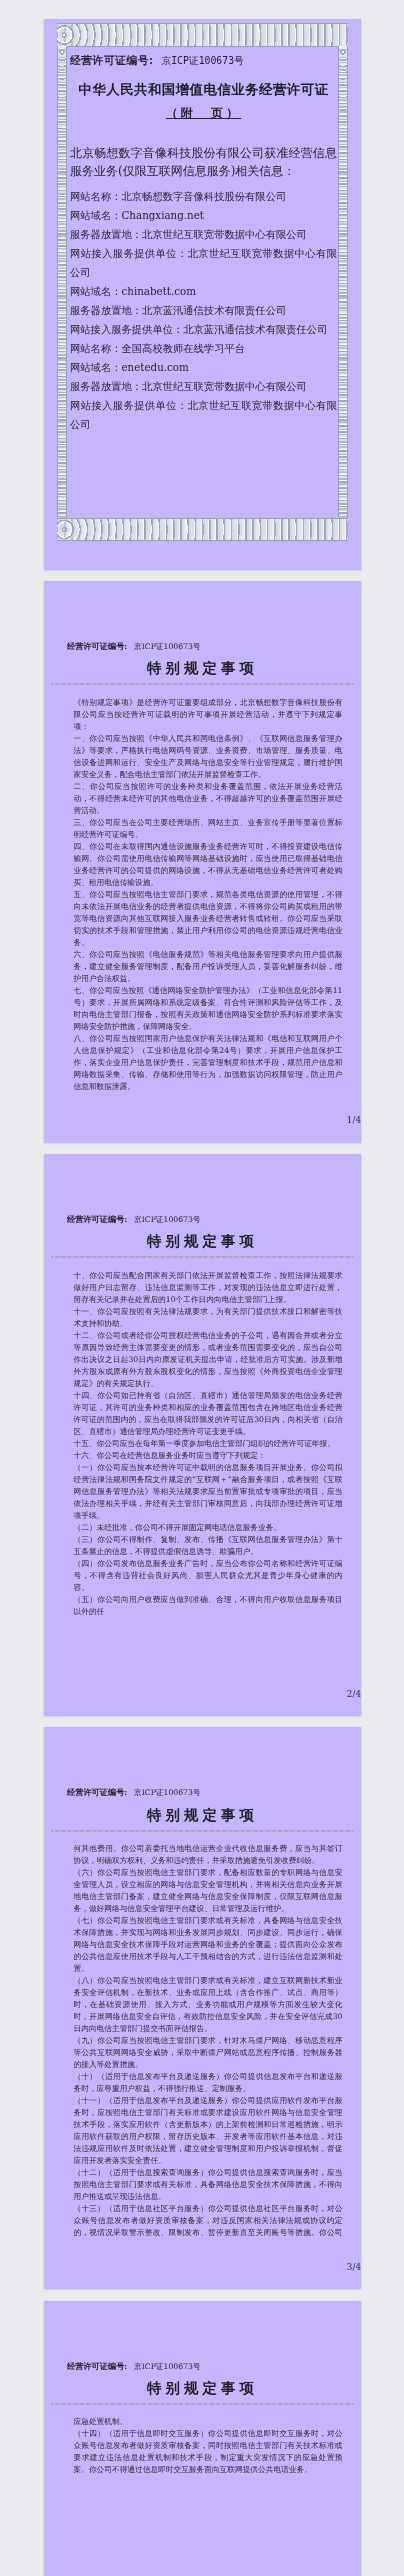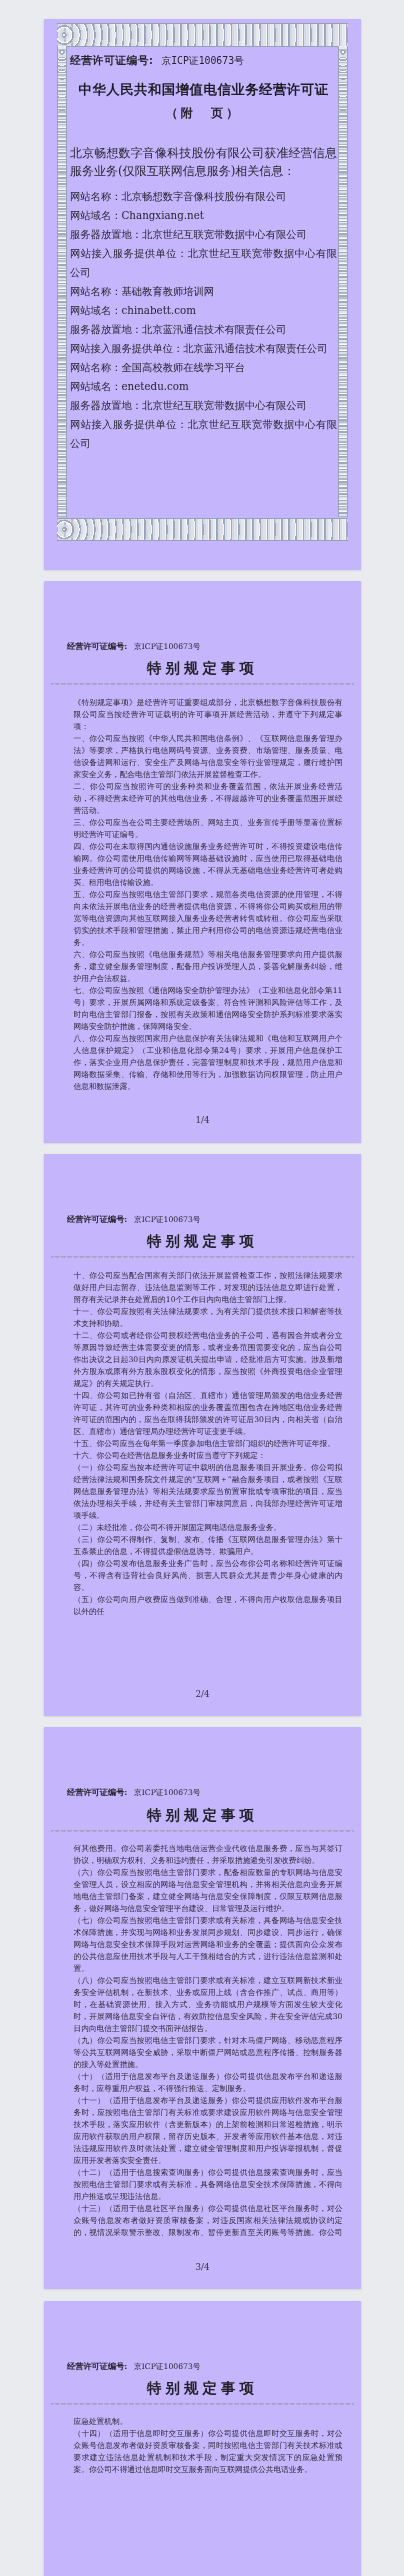--- a/index.html
+++ b/index.html
@@ -38,21 +38,21 @@
   }
   .orn-left{left:13.4px;}
   .orn-right{right:13.4px;}
 
   
   .cert-inner{position:absolute;left:26px;right:24px;top:31px;}
   .cert-licrow{margin-top:4.1px;}
   .lic-label{font-weight:bold;font-size:10.8px;letter-spacing:0.5px;}
   .lic-no{font-size:9.8px;margin-left:5.2px;font-family:"DejaVu Sans Mono","Liberation Mono",monospace;}
   .cert-title{margin-top:13.4px;text-align:center;font-size:13.4px;font-weight:bold;letter-spacing:0.5px;color:#1e1e26;}
-  .cert-subtitle{margin-top:6.2px;text-align:center;font-size:12px;font-weight:bold;letter-spacing:3.1px;}
+  .cert-subtitle{margin-top:6.2px;text-align:center;font-size:12px;font-weight:bold;letter-spacing:3.1px;text-decoration:underline;}
   .cert-intro{margin-top:23px;font-size:12px;line-height:17.5px;text-align:justify;word-break:break-all;}
   .cert-entries{margin-top:7.2px;}
   .cert-line{font-size:10.3px;line-height:19px;text-align:justify;word-break:break-all;}
 
   
   .prov-header{padding:60px 0 0 23px;}
   .prov-lic-label{font-weight:bold;font-size:8.2px;}
   .prov-lic-no{font-size:7.7px;margin-left:4.1px;}
   .prov-title{margin-top:7.2px;text-align:center;font-size:14.4px;font-weight:bold;letter-spacing:4.1px;color:#222229;}
   .zigzag{
@@ -66,21 +66,21 @@
   }
   .prov-body{
     margin-top:9.3px;padding:0 18.5px 0 17.5px;height:397px;overflow:hidden;margin-left:12px;
   }
   .prov-body p{
     margin:0;font-size:7.7px;line-height:12px;
     text-align:justify;word-break:break-all;color:#2a2a32;
   }
   .prov-footer{
     position:absolute;bottom:17.5px;left:0;right:0;
-    text-align:center;font-size:8.8px;color:#33333b;
+    text-align:right;font-size:8.8px;color:#33333b;
   }
 </style>
 </head>
 <body>
 
 <div class="page cert">
   <div class="orn orn-h orn-top"></div>
   <div class="orn orn-h orn-bottom"></div>
   <div class="orn orn-v orn-left"></div>
   <div class="orn orn-v orn-right"></div>
@@ -96,21 +96,20 @@
     <div class="cert-entries">
 
         <div class="cert-line">网站名称：北京畅想数字音像科技股份有限公司</div>
 
         <div class="cert-line">网站域名：Changxiang.net</div>
 
         <div class="cert-line">服务器放置地：北京世纪互联宽带数据中心有限公司</div>
 
         <div class="cert-line">网站接入服务提供单位：北京世纪互联宽带数据中心有限公司</div>
 
-        <div class="cert-line">网站名称：基础教育教师培训网</div>
 
         <div class="cert-line">网站域名：chinabett.com</div>
 
         <div class="cert-line">服务器放置地：北京蓝汛通信技术有限责任公司</div>
 
         <div class="cert-line">网站接入服务提供单位：北京蓝汛通信技术有限责任公司</div>
 
         <div class="cert-line">网站名称：全国高校教师在线学习平台</div>
 
         <div class="cert-line">网站域名：enetedu.com</div>

